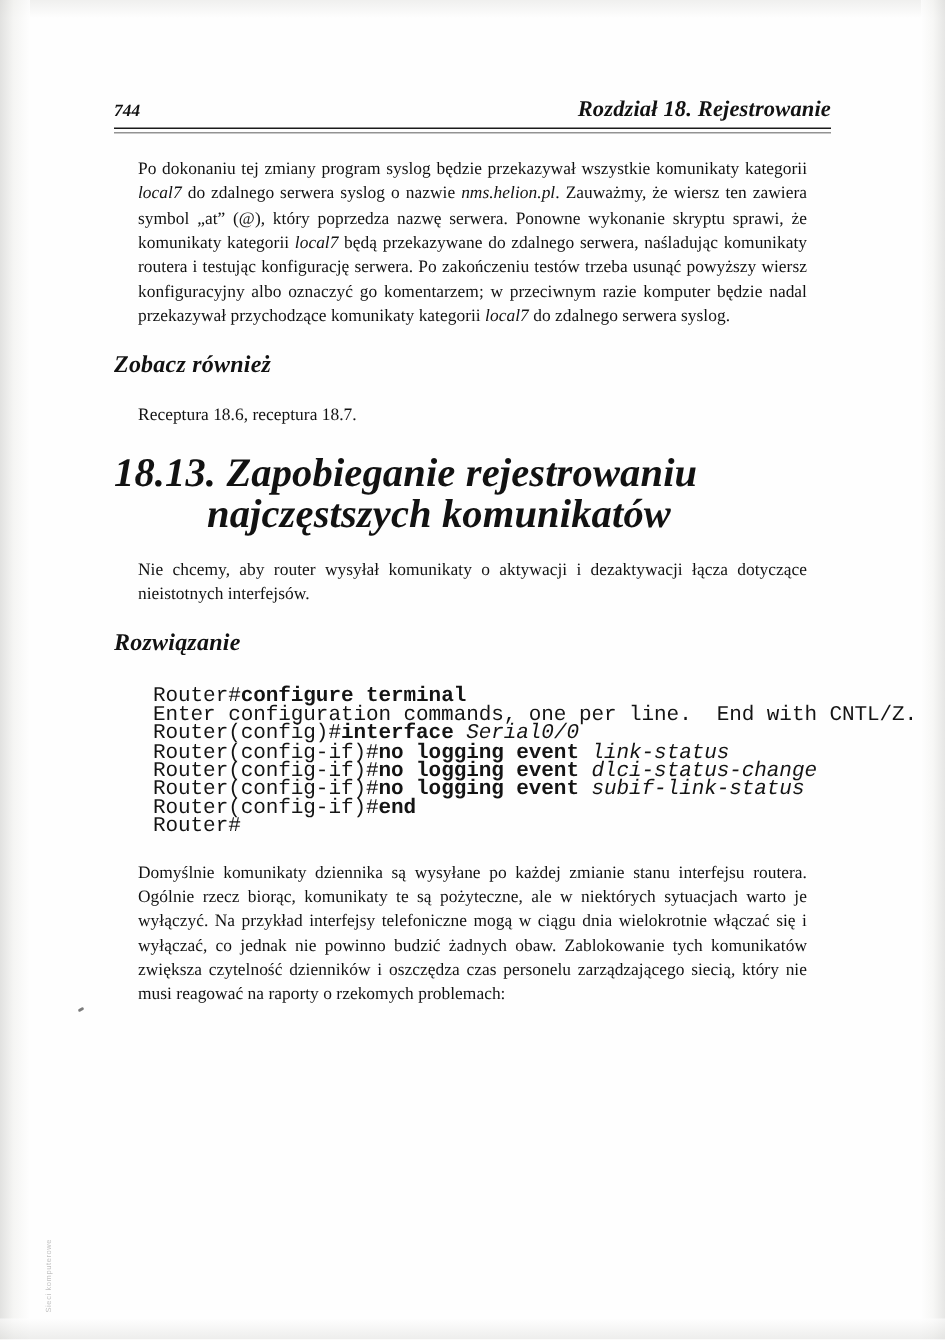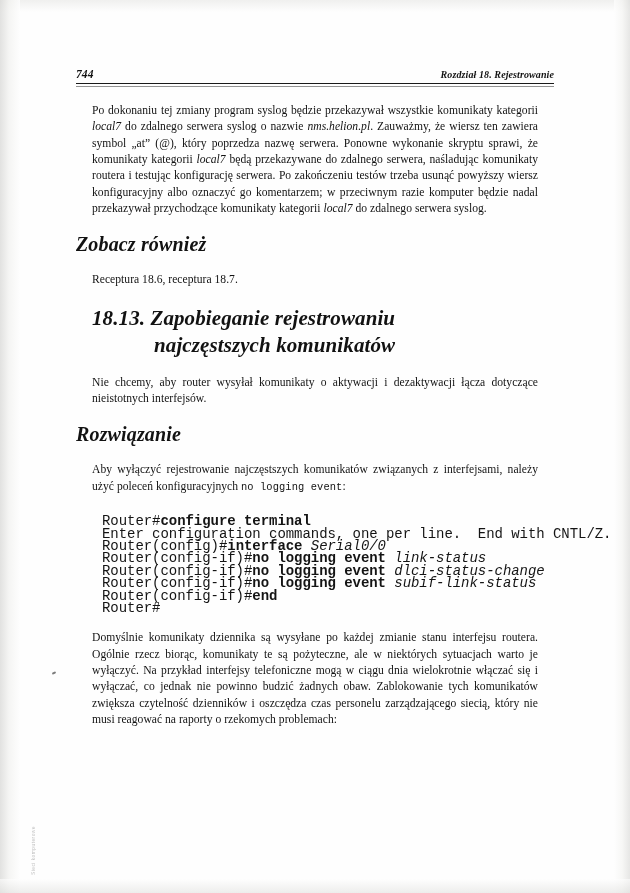--- a/index.html
+++ b/index.html
@@ -99,21 +99,21 @@
     display: flex;
     justify-content: space-between;
     align-items: baseline;
     font-style: italic;
     font-weight: bold;
     font-size: 11.5px;
     letter-spacing: .1px;
     padding-bottom: 3px;
   }
   .runhead .folio { font-size: 11.5px; margin-top: 32px; }
-  .runhead .chapter { font-size: 10px; }
+  .runhead .chapter { font-size: 15px; }
 
   .rule {
     height: 0;
     border-top: 1.6px solid #1a1a1a;
     margin-bottom: 2px;
   }
   .rule-thin {
     height: 0;
     border-top: 0.7px solid #3a3a3a;
     opacity: .55;
@@ -131,33 +131,33 @@
   }
   .para-intro { margin-top: 22px; }
 
   em.it { font-style: italic; }
 
   
   h2.sec {
     margin: 0;
     font-style: italic;
     font-weight: bold;
-    font-size: 20px;
+    font-size: 16px;
     letter-spacing: .15px;
   }
   .h-zobacz  { margin-top: 30px; }
   .h-problem { margin-top: 28px; }
   .h-rozw    { margin-top: 28px; }
   .h-analiza { margin-top: 27px; }
 
   h1.recipe {
-    margin: 16px;
+    margin: 0;
     font-style: italic;
     font-weight: bold;
-    font-size: 21px;
+    font-size: 27px;
     line-height: 27px;
     letter-spacing: .1px;
   }
   .h-recipe { margin-top: 36px; }
   h1.recipe .l2 {
     display: block;
     padding-left: 62px;
   }
 
   .after-head { margin-top: 13px; }
@@ -208,21 +208,20 @@
     <p class="body para-intro"><span>Po dokonaniu tej zmiany program syslog będzie przekazywał wszystkie komunikaty kategorii </span><em class="it">local7</em><span> do zdalnego serwera syslog o nazwie </span><em class="it">nms.helion.pl</em><span>. Zauważmy, że wiersz ten zawiera symbol „at” (@), który poprzedza nazwę serwera. Ponowne wykonanie skryptu sprawi, że komunikaty kategorii </span><em class="it">local7</em><span> będą przekazywane do zdalnego serwera, naśladując komunikaty routera i testując konfigurację serwera. Po zakończeniu testów trzeba usunąć powyższy wiersz konfiguracyjny albo oznaczyć go komentarzem; w przeciwnym razie komputer będzie nadal przekazywał przychodzące komunikaty kategorii </span><em class="it">local7</em><span> do zdalnego serwera syslog.</span></p>
 
     <h2 class="sec h-zobacz">Zobacz również</h2>
     <p class="body after-head">Receptura 18.6, receptura 18.7.</p>
 
     <h1 class="recipe h-recipe"><span class="l1">18.13. Zapobieganie rejestrowaniu</span><span class="l2">najczęstszych komunikatów</span></h1>
 
     <p class="body after-head">Nie chcemy, aby router wysyłał komunikaty o aktywacji i dezaktywacji łącza dotyczące nieistotnych interfejsów.</p>
 
     <h2 class="sec h-rozw">Rozwiązanie</h2>
-    <p class="body after-head"><span>Aby wyłączyć rejestrowanie najczęstszych komunikatów związanych z interfejsami, należy użyć poleceń konfiguracyjnych </span><code class="inline">no logging event</code><span>:</span></p>
 
     <pre class="code"><span><span>Router#</span><b>configure terminal</b></span>
 <span><span>Enter configuration commands, one per line.  End with CNTL/Z.</span></span>
 <span><span>Router(config)#</span><b>interface </b><i>Serial0/0</i></span>
 <span><span>Router(config-if)#</span><b>no logging event </b><i>link-status</i></span>
 <span><span>Router(config-if)#</span><b>no logging event </b><i>dlci-status-change</i></span>
 <span><span>Router(config-if)#</span><b>no logging event </b><i>subif-link-status</i></span>
 <span><span>Router(config-if)#</span><b>end</b></span>
 <span><span>Router#</span></span></pre>
 

